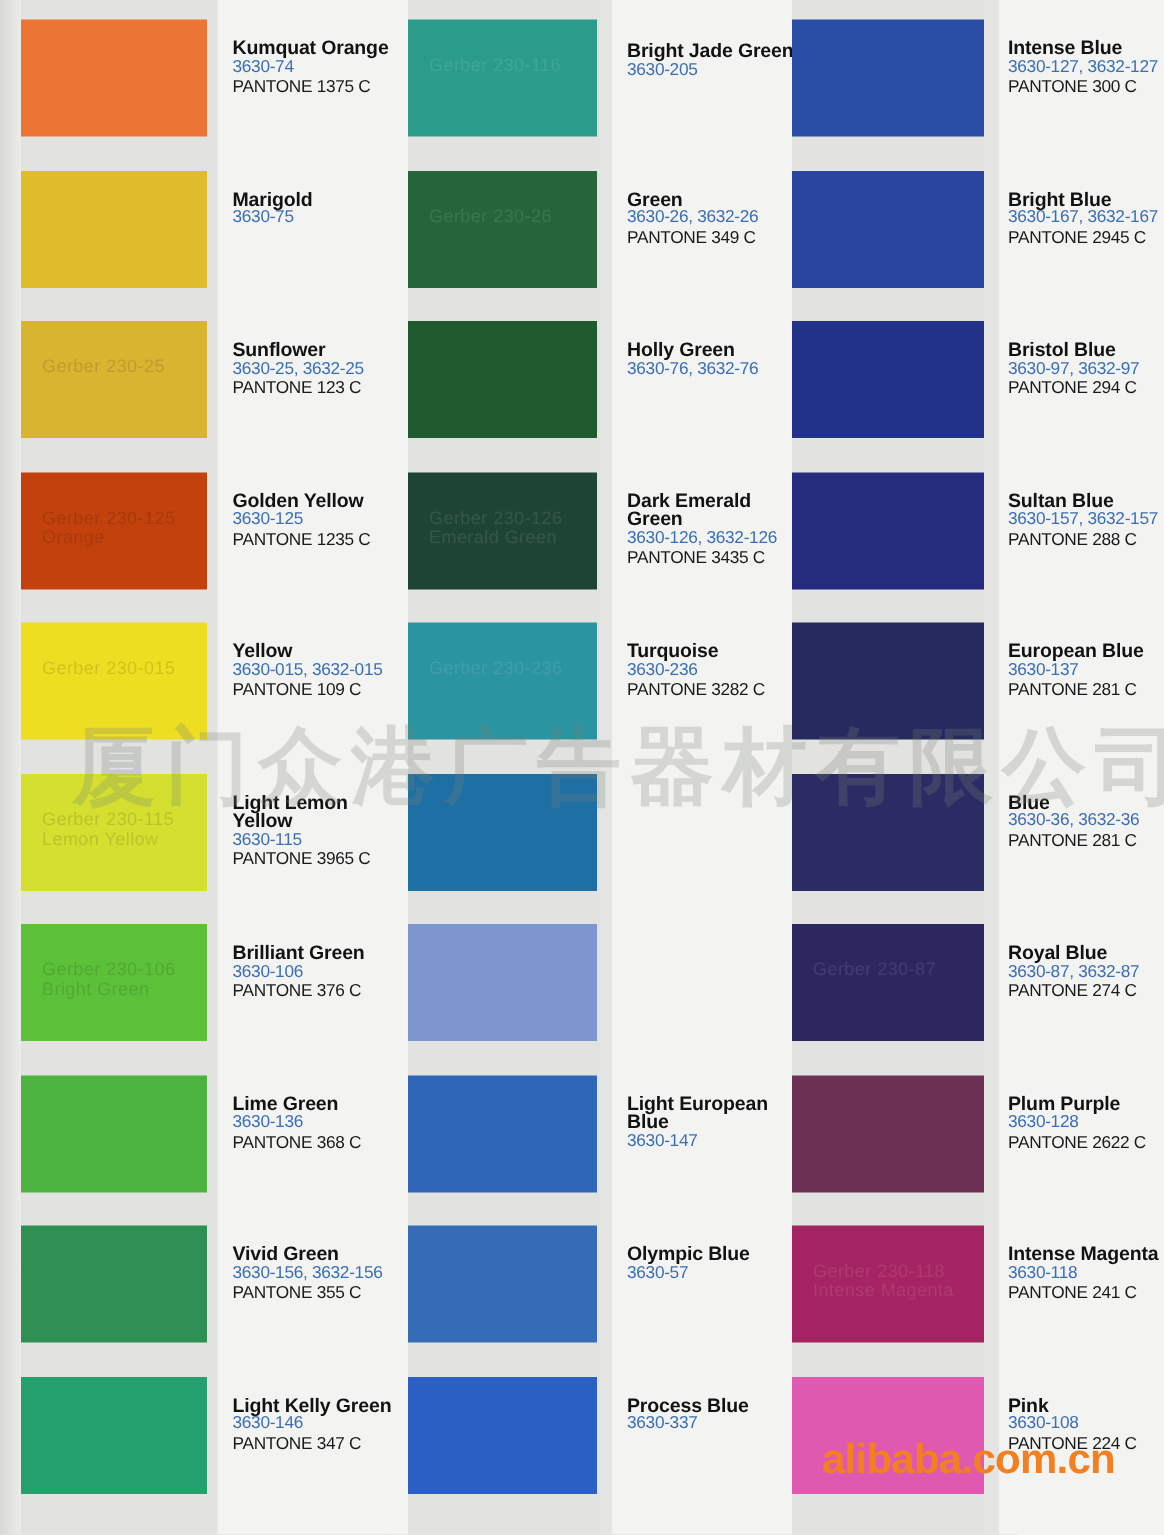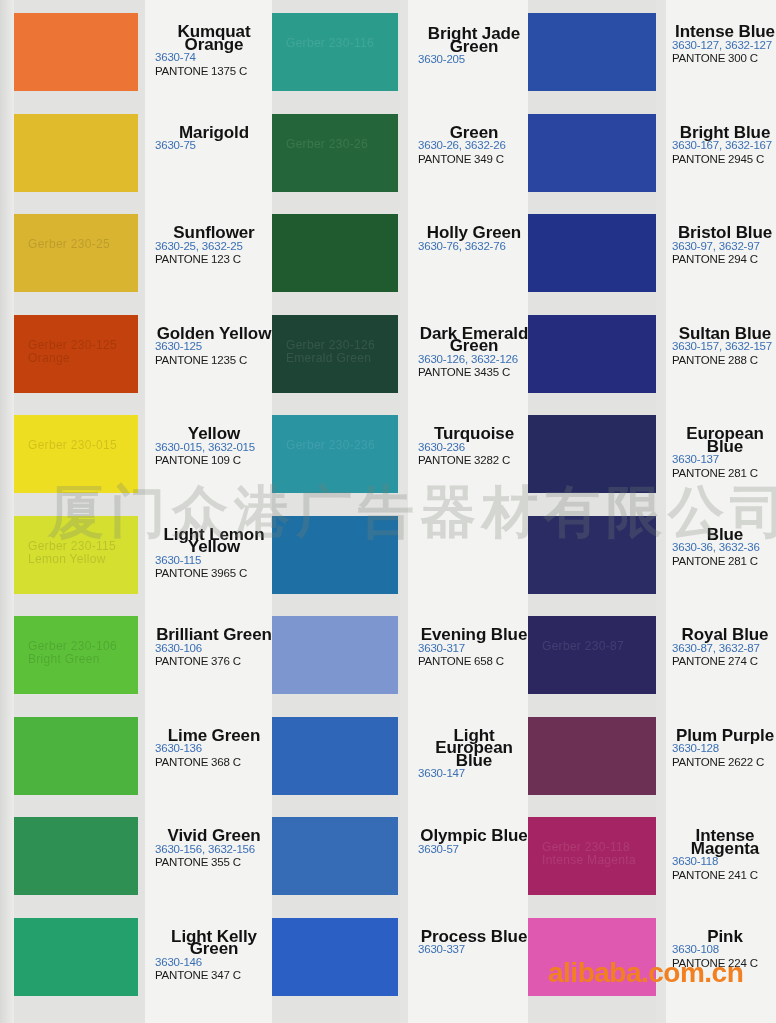--- a/index.html
+++ b/index.html
@@ -65,24 +65,23 @@
     position:absolute;
     font-size:11px;
   }
   #col0 .entry{left:155px;width:118px;}
   #col1 .entry{left:418px;left:160px;width:112px;}
   #col2 .entry{left:156px;width:106px;}
 
   .ename{
     font-weight:bold;
     color:#121212;
-    font-size:17px;
+    font-size:13px;
     line-height:12.5px;
     letter-spacing:-.1px;
-    text-align:center;
   }
   .ecode{
     color:#3a6fb5;
     font-size:11.5px;
     line-height:13.5px;
     letter-spacing:-.2px;
   }
   .epant{
     color:#1a1a1a;
     font-size:11.5px;
@@ -245,25 +244,20 @@
       <div class="swatch dark" style="top: 415px; background: rgb(42, 148, 160);">
         <div class="wm">Gerber 230-236</div>
       </div>
       <div class="entry" style="top: 428px;">
         <div class="ename">Turquoise</div>
         <div class="ecode">3630-236</div>
         <div class="epant">PANTONE 3282 C</div>
       </div>
       <div class="swatch dark" style="top: 515.5px; background: rgb(30, 111, 163);"></div>
       <div class="swatch" style="top: 616px; background: rgb(125, 150, 208);"></div>
-      <div class="entry" style="top: 629px;">
-        <div class="ename">Evening Blue</div>
-        <div class="ecode">3630-317</div>
-        <div class="epant">PANTONE 658 C</div>
-      </div>
       <div class="swatch dark" style="top: 716.5px; background: rgb(47, 102, 184);"></div>
       <div class="entry" style="top: 729.5px;">
         <div class="ename">Light European Blue</div>
         <div class="ecode">3630-147</div>
       </div>
       <div class="swatch dark" style="top: 817px; background: rgb(53, 108, 181);"></div>
       <div class="entry" style="top: 830px;">
         <div class="ename">Olympic Blue</div>
         <div class="ecode">3630-57</div>
       </div>

